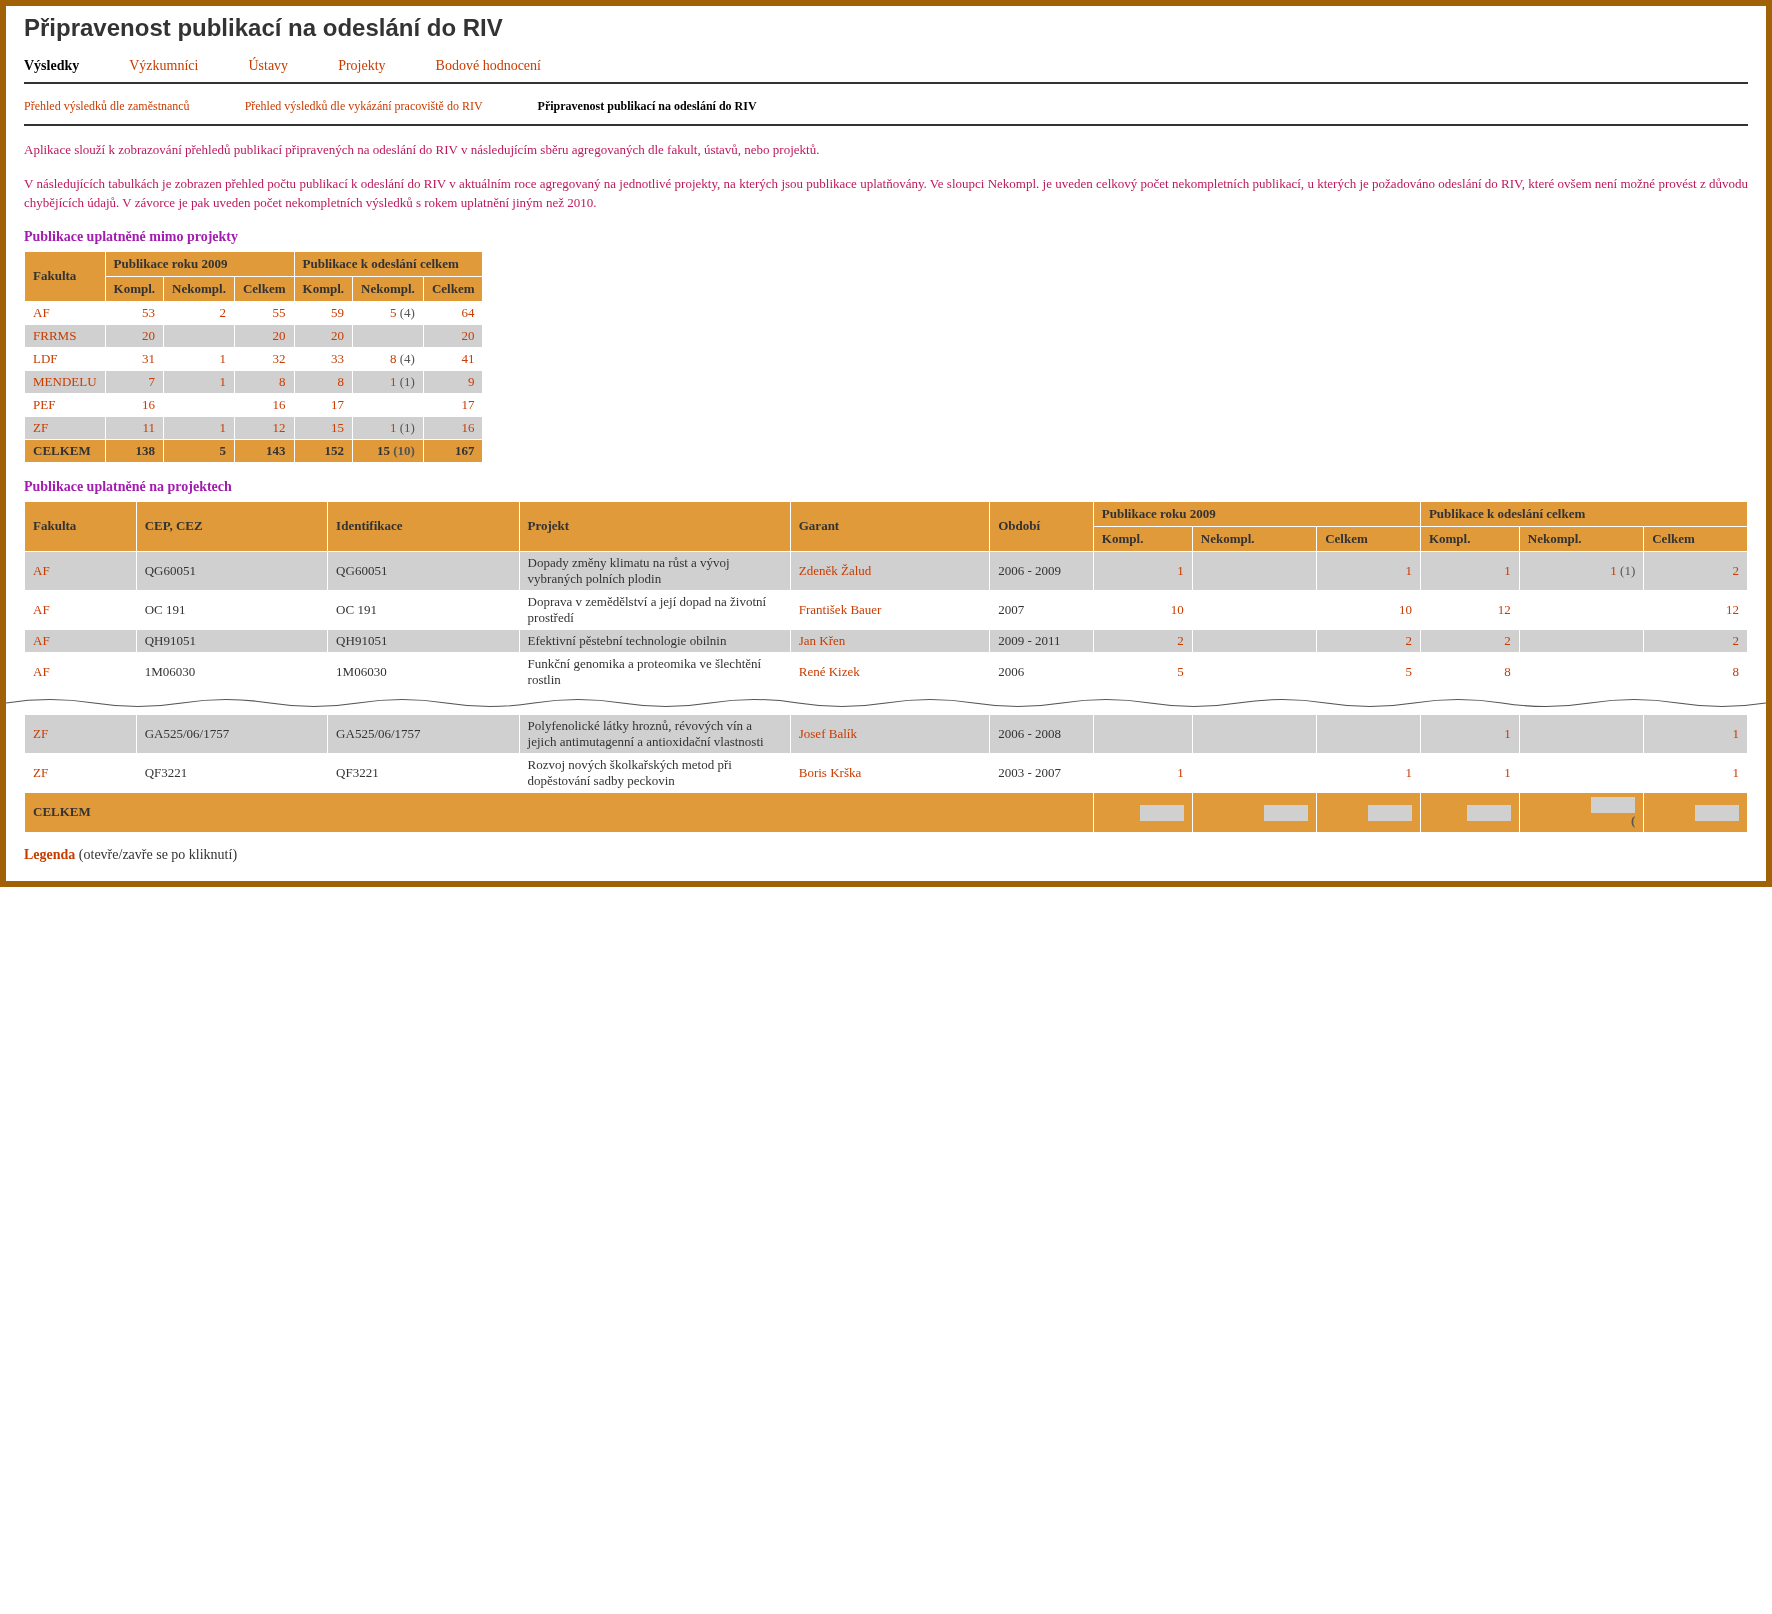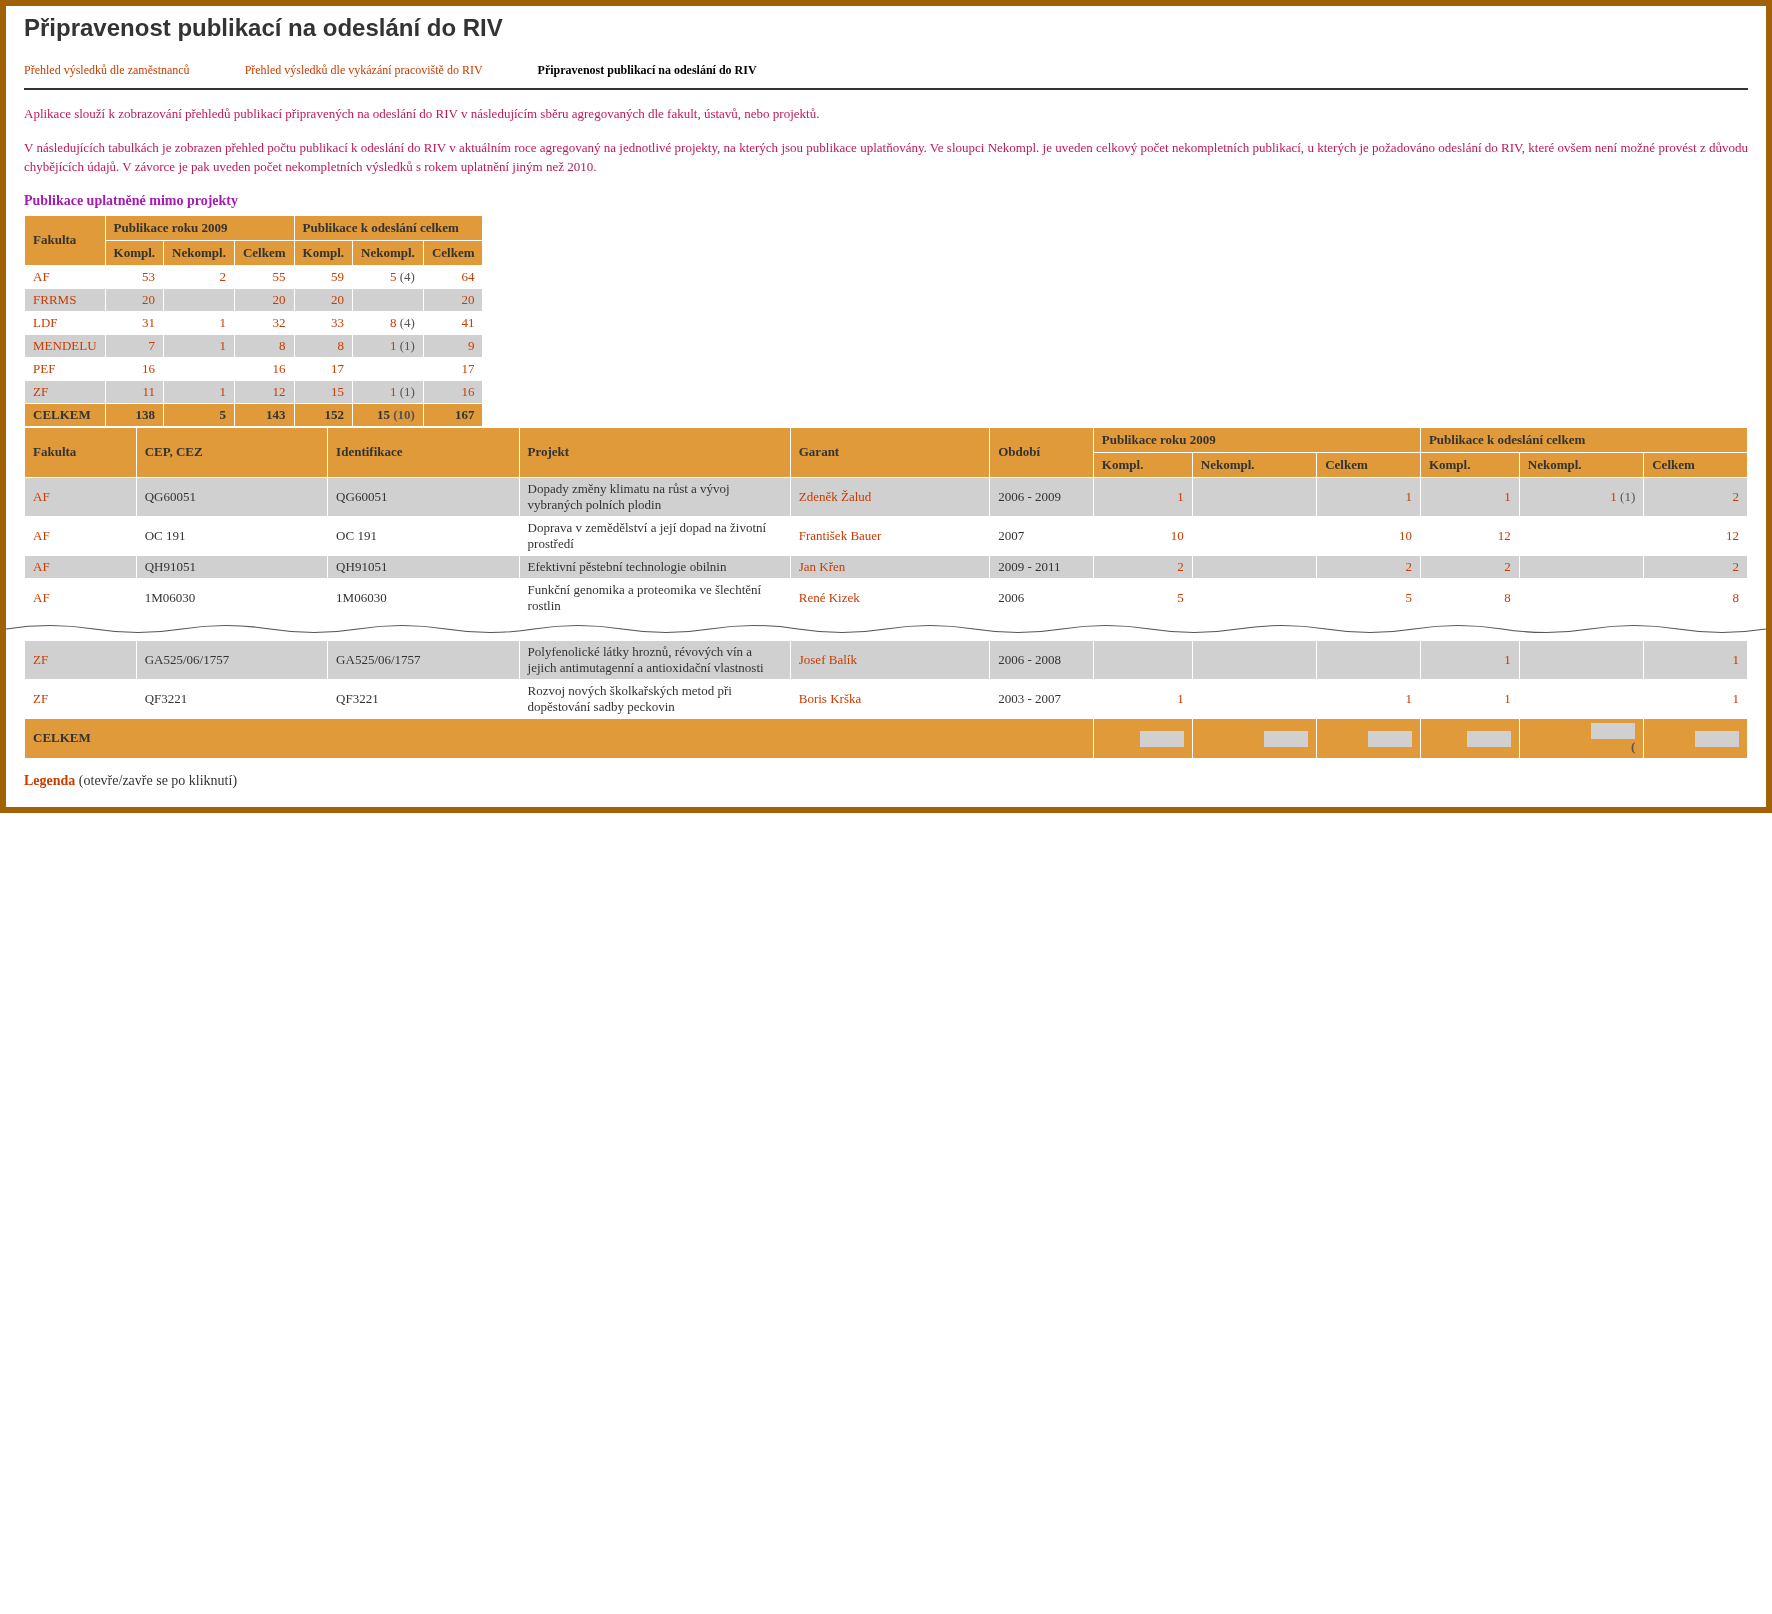--- a/index.html
+++ b/index.html
@@ -30,20 +30,21 @@
 .legend{margin-top:14px;font-family:"Trebuchet MS",Verdana;font-size:14px}
 .legend b{color:#c83c00;font-weight:bold}
 .blur{display:inline-block;background:#d0d0d0;width:44px;height:16px;vertical-align:middle}
 </style>
 </head>
 <body>
 
 <div class="page">
 <h1>Připravenost publikací na odeslání do RIV</h1>
 
+<div class="tabs" id="tabs1"><a href="#" class="active">Výsledky</a><a href="#">Výzkumníci</a><a href="#">Ústavy</a><a href="#">Projekty</a><a href="#">Bodové hodnocení</a></div>
 <div class="subtabs" id="tabs2"><a href="#">Přehled výsledků dle zaměstnanců</a><a href="#">Přehled výsledků dle vykázání pracoviště do RIV</a><a href="#" class="active">Připravenost publikací na odeslání do RIV</a></div>
 
 <p class="desc">Aplikace slouží k zobrazování přehledů publikací připravených na odeslání do RIV v následujícím sběru agregovaných dle fakult, ústavů, nebo projektů.</p>
 <p class="desc">V následujících tabulkách je zobrazen přehled počtu publikací k odeslání do RIV v aktuálním roce agregovaný na jednotlivé projekty, na kterých jsou publikace uplatňovány. Ve sloupci Nekompl. je uveden celkový počet nekompletních publikací, u kterých je požadováno odeslání do RIV, které ovšem není možné provést z důvodu chybějících údajů. V závorce je pak uveden počet nekompletních výsledků s rokem uplatnění jiným než 2010.</p>
 
 <h3>Publikace uplatněné mimo projekty</h3>
 
 <table class="t1">
 <thead>
 <tr>
@@ -120,20 +121,21 @@
           <td class="num">138</td>
           <td class="num">5</td>
           <td class="num">143</td>
           <td class="num">152</td>
           <td class="num">15 <span class="paren">(10)</span></td>
           <td class="num">167</td>
         </tr>
       </tbody>
 </table>
 
+<h3>Publikace uplatněné na projektech</h3>
 
 <table class="t2" style="width:100%">
 <colgroup>
 <col style="width:70px">
         <col style="width:120px">
         <col style="width:120px">
         <col style="width:170px">
 <col style="width:125px">
         <col style="width:65px">
 <col style="width:62px">

